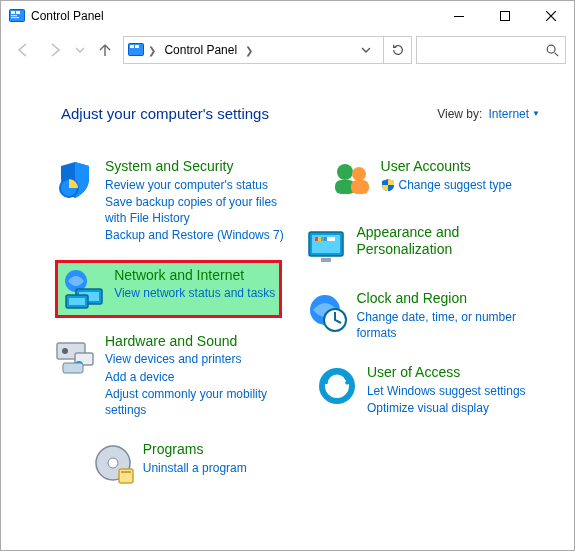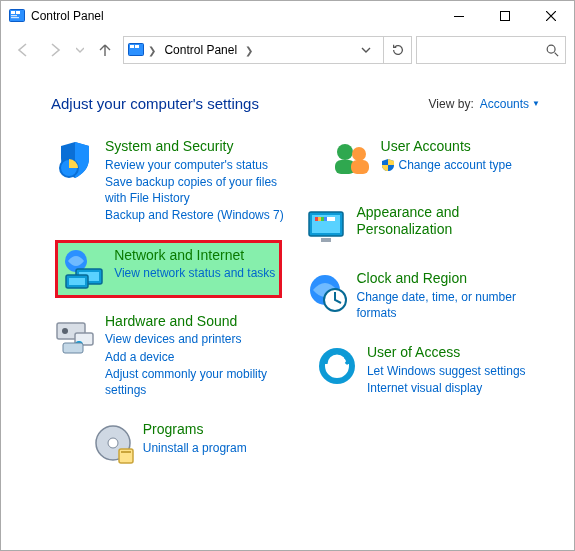--- a/index.html
+++ b/index.html
@@ -74,21 +74,21 @@
 
   
   .content {
     padding: 24px 34px 20px 48px;
   }
   .headline {
     display:flex; align-items:center; justify-content:space-between;
     margin-bottom: 20px;
   }
   .headline h1 {
-    font-size:15px; font-weight:400; color:#003399; margin:2px;
+    font-size:15px; font-weight:400; color:#003399; margin:12px;
   }
   .viewby { font-size:12px; color:#333; display:flex; align-items:center; gap:6px;justify-content:space-between;}
   .viewby .viewby-value { color:#0066cc; display:flex; align-items:center; gap:3px;}
   .viewby .vb-caret { font-size:8px; color:#0066cc; }
 
   .columns {
     display:flex; gap:12px;
   }
   .col { flex:1; display:flex; flex-direction:column; gap:14px;align-items:center;}
   .cat {
@@ -206,21 +206,21 @@
     </span>
   </div>
 </div>
 
 <div class="content">
   <div class="headline">
     <h1>Adjust your computer's settings</h1>
     <div class="viewby">
       <span>View by:</span>
       <span class="viewby-value">
-        <span>Accounts</span>
+        <span>Internet</span>
         <span class="vb-caret">▼</span>
       </span>
     </div>
   </div>
 
   <div class="columns">
 
     <div class="col">
 
       <div class="cat">
@@ -306,21 +306,21 @@
         <div class="cat-body">
           <p class="cat-title">User Accounts</p>
           <a class="cat-link with-icon">
             <span class="shield-mini">
               <svg width="14" height="14" viewBox="0 0 14 14">
                 <path d="M7 1 L13 3 V7 C13 11 10 13 7 13 C4 13 1 11 1 7 V3 Z" fill="#0a6fd6"></path>
                 <path d="M7 1 L13 3 V7 H7 Z" fill="#ffd54a"></path>
                 <path d="M1 7 H7 V13 C4 13 1 11 1 7 Z" fill="#ffd54a"></path>
               </svg>
             </span>
-            <span>Change account type</span>
+            <span>Change suggest type</span>
           </a>
         </div>
       </div>
 
       <div class="cat">
         <div class="cat-icon">
           <svg width="44" height="44" viewBox="0 0 44 44">
             <rect x="4" y="8" width="34" height="24" rx="2" fill="#0d9ad6" stroke="#076a95" stroke-width="1.5"></rect>
             <rect x="7" y="11" width="28" height="18" fill="#59d2ff"></rect>
             <rect x="10" y="13" width="20" height="4" fill="#fff"></rect>
@@ -357,19 +357,19 @@
             <circle cx="22" cy="22" r="18" fill="#0d9ad6"></circle>
             <circle cx="22" cy="22" r="13" fill="#fff"></circle>
             <circle cx="22" cy="22" r="13" fill="none" stroke="#0d9ad6" stroke-width="2"></circle>
             <path d="M11 20 A11 11 0 0 1 33 20" fill="none" stroke="#0d9ad6" stroke-width="3"></path>
             <path d="M30 13 L34 16 L31 20" fill="none" stroke="#0d9ad6" stroke-width="3"></path>
           </svg>
         </div>
         <div class="cat-body">
           <p class="cat-title">User of Access</p>
           <a class="cat-link">Let Windows suggest settings</a>
-          <a class="cat-link">Internet visual display</a>
+          <a class="cat-link">Optimize visual display</a>
         </div>
       </div>
 
     </div>
   </div>
 </div>
 
 </body></html>

